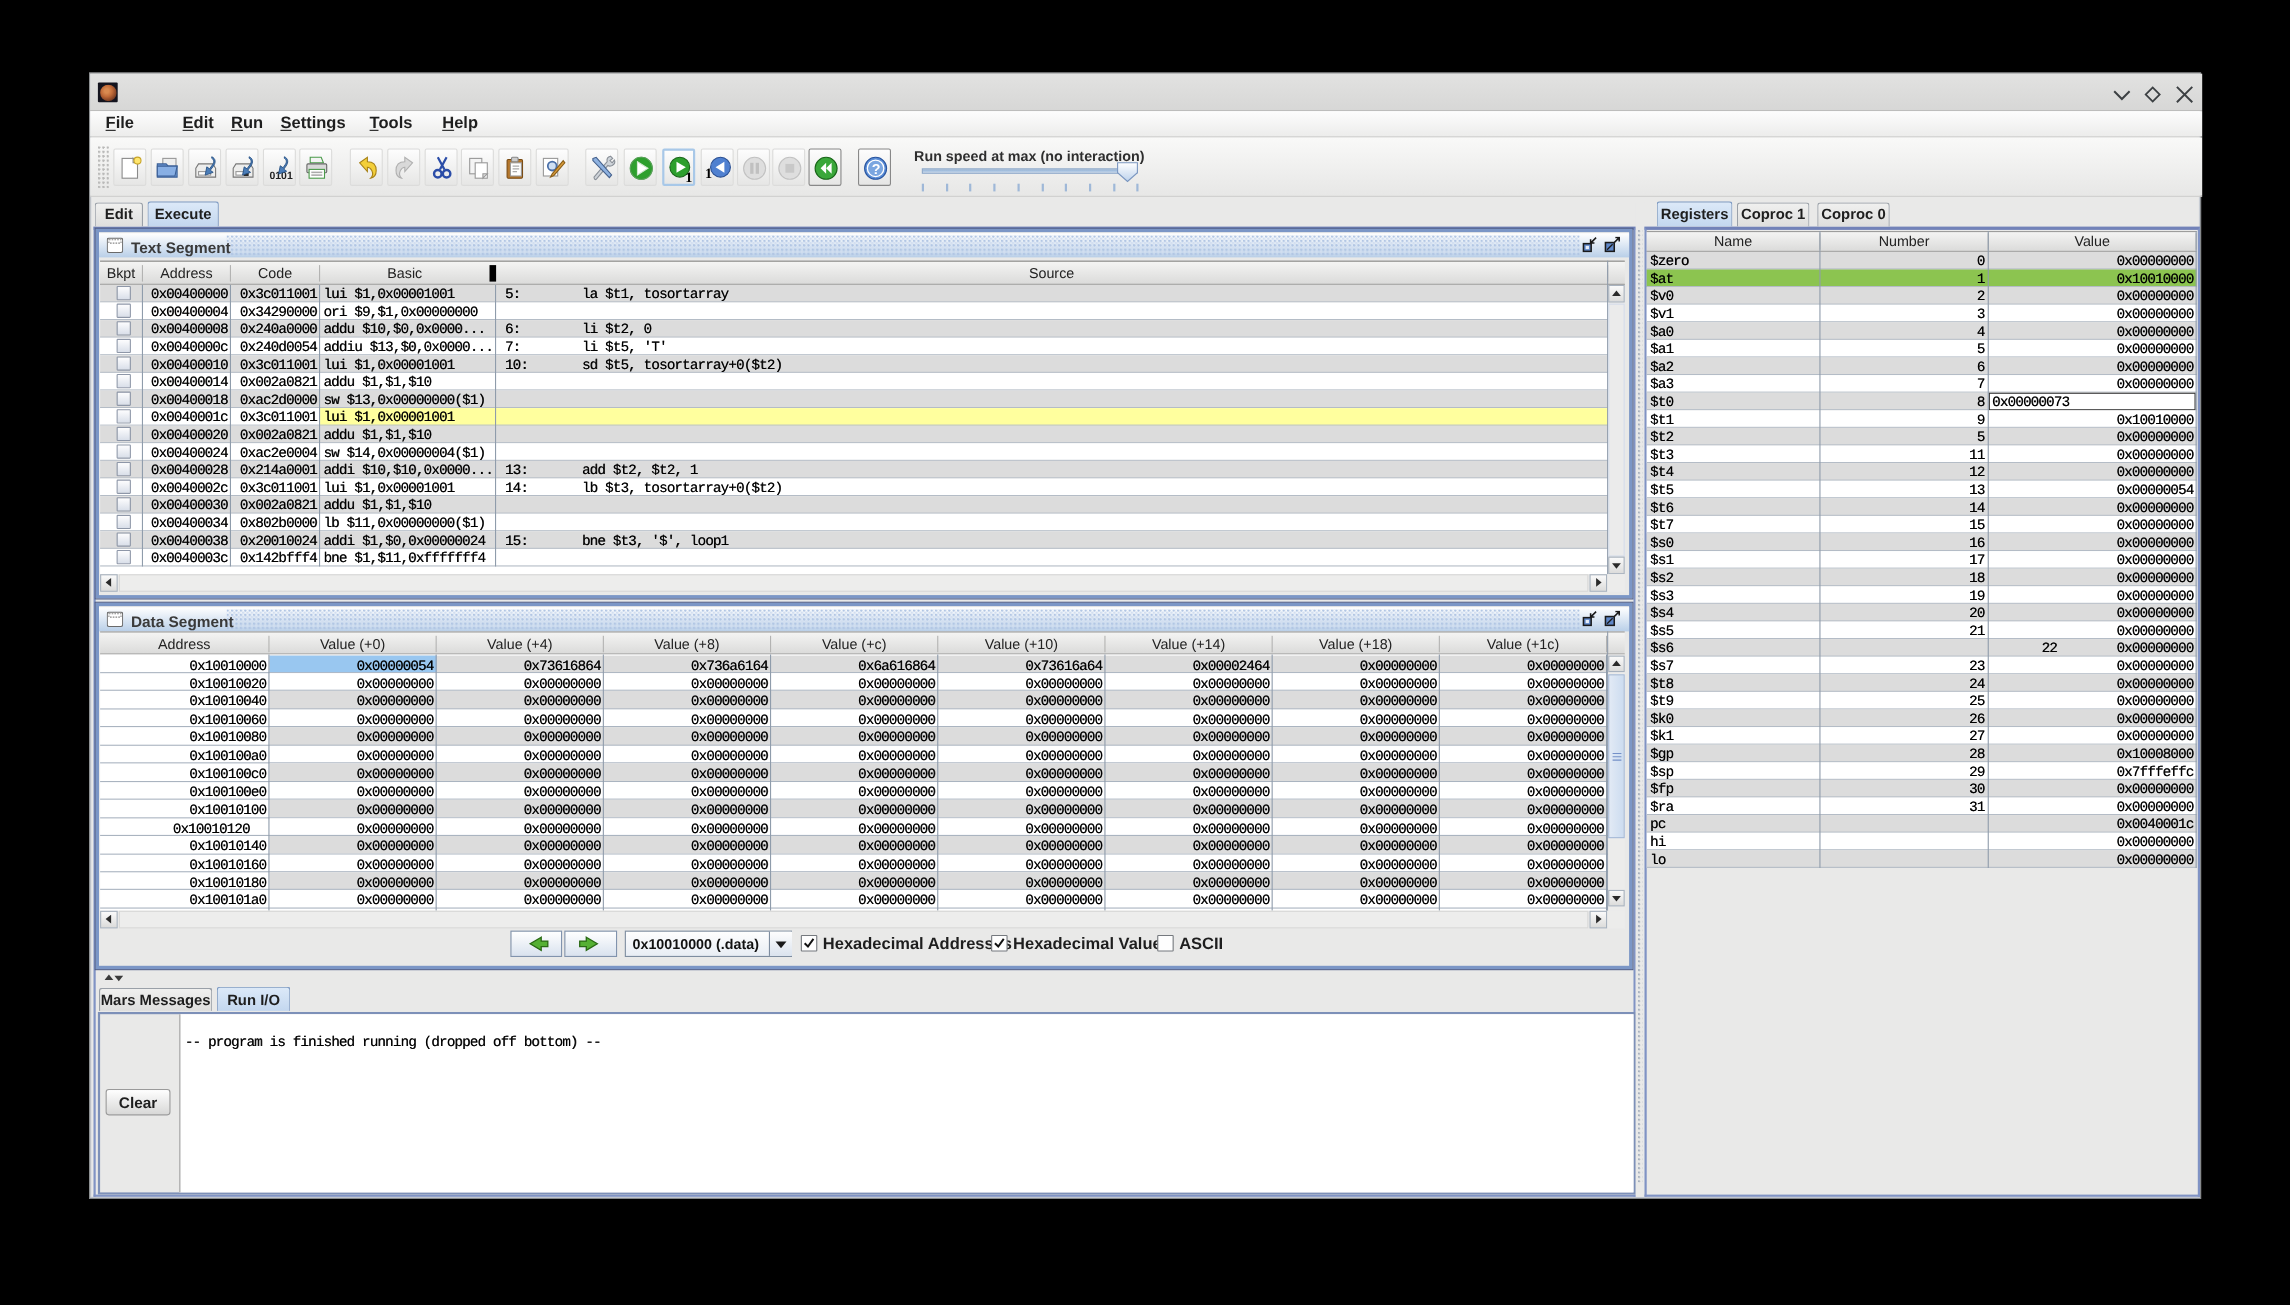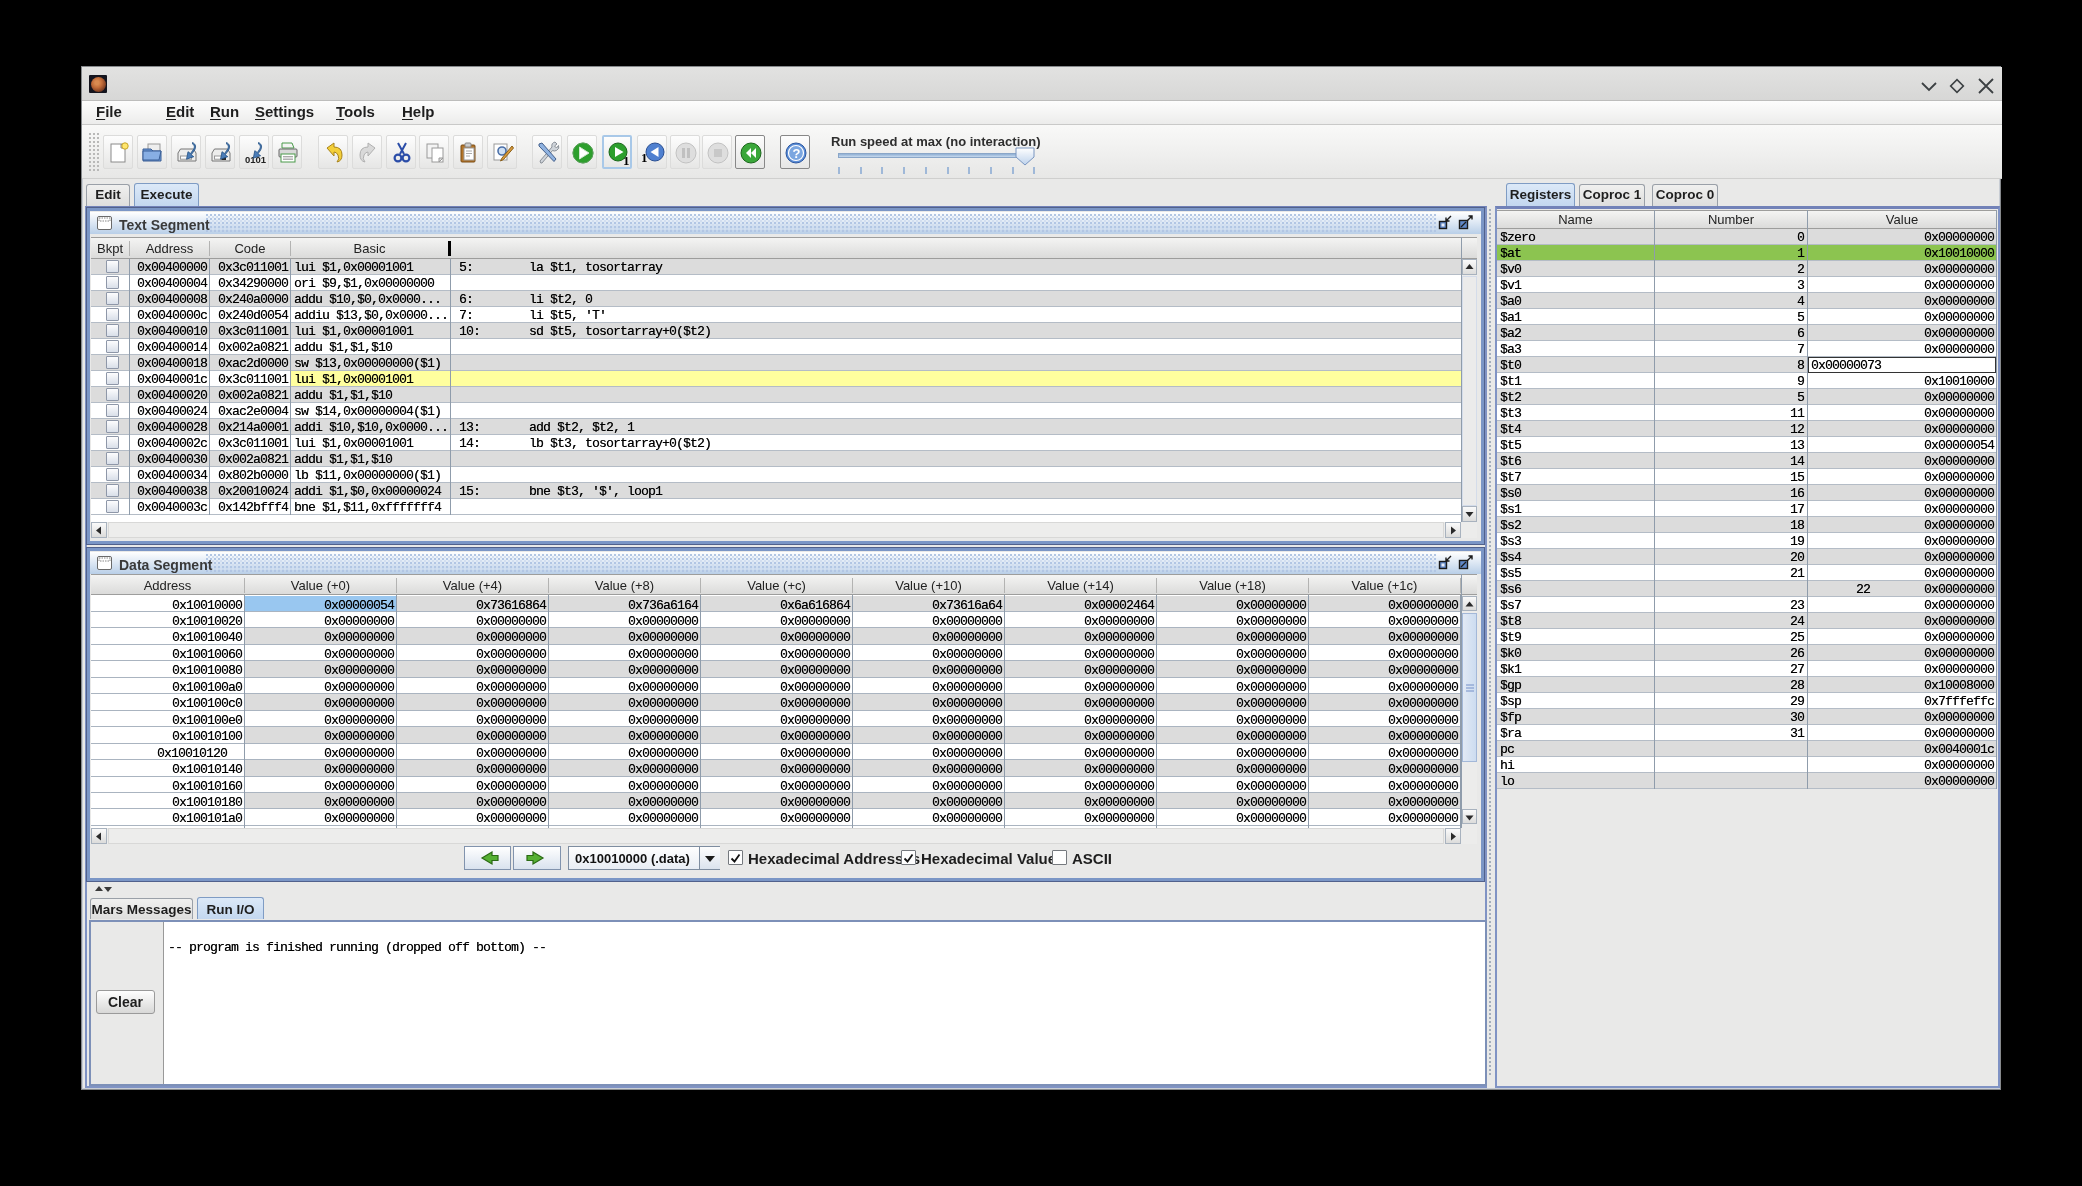--- a/index.html
+++ b/index.html
@@ -232,21 +232,22 @@
     <svg class="abs" style="left:1376px;top:148px" width="15" height="15" viewBox="0 0 15 15">
       <path d="M8 7 L14 1 M10.5 1 L14 1 L14 4.5" stroke="#1a1a1a" stroke-width="1.4" fill="none"></path>
       <rect x="1.5" y="5.5" width="8" height="8" fill="#5f87c8" stroke="#1a1a1a" stroke-width="1.4"></rect>
       <path d="M3 12 L8 7" stroke="#1a1a1a" stroke-width="1.2"></path>
     </svg>
     <div class="abs thead" style="left:9px;top:170px;width:1386px;height:22px;"></div>
     <div class="abs thead" style="left:9px;top:170px;width:1386px;height:22px;"></div>
     <div class="abs hdrtxt" style="left:9px;top:174px;width:39px;text-align:center;border-right:1px solid #b3b3b2;height:15px">Bkpt</div>
     <div class="abs hdrtxt" style="left:48px;top:174px;width:80px;text-align:center;border-right:1px solid #b3b3b2;height:15px">Address</div>
     <div class="abs hdrtxt" style="left:128px;top:174px;width:81px;text-align:center;border-right:1px solid #b3b3b2;height:15px">Code</div>
-    <div class="abs hdrtxt" style="left:209px;top:174px;width:160px;text-align:center;border-right:3px solid #000000;height:15px">Basic</div>
+    <div class="abs hdrtxt" style="left:209px;top:174px;width:160px;text-align:center;border-right:6px solid #000000;height:15px">Basic</div>
+    <div class="abs hdrtxt" style="left:369px;top:174px;width:1011px;text-align:center;border-right:1px solid #b3b3b2;height:15px">Source</div>
     <div class="abs" style="left:9px;top:192px;width:1371px;height:263px;background:#fff"></div>
     <div class="abs" style="left:9px;top:192px;width:1371px;height:16px;background:#dcdcdc;border-bottom:1px solid #b4bcc6"></div>
     <div class="abs" style="left:24px;top:193px;width:13px;height:13px;background:linear-gradient(#fdfdfe,#d9dfe9);border:1px solid #8e97a8;border-radius:1px"></div>
     <div class="abs mono" style="left:48px;top:193px;width:77px;text-align:right">0x00400000</div>
     <div class="abs mono" style="left:128px;top:193px;width:78px;text-align:right">0x3c011001</div>
     <div class="abs mono" style="left:212px;top:193px">lui $1,0x00001001</div>
     <div class="abs mono" style="left:377px;top:193px">5:        la $t1, tosortarray</div>
     <div class="abs" style="left:9px;top:208px;width:1371px;height:16px;background:#ffffff;border-bottom:1px solid #b4bcc6"></div>
     <div class="abs" style="left:24px;top:209px;width:13px;height:13px;background:linear-gradient(#fdfdfe,#d9dfe9);border:1px solid #8e97a8;border-radius:1px"></div>
     <div class="abs mono" style="left:48px;top:209px;width:77px;text-align:right">0x00400004</div>

